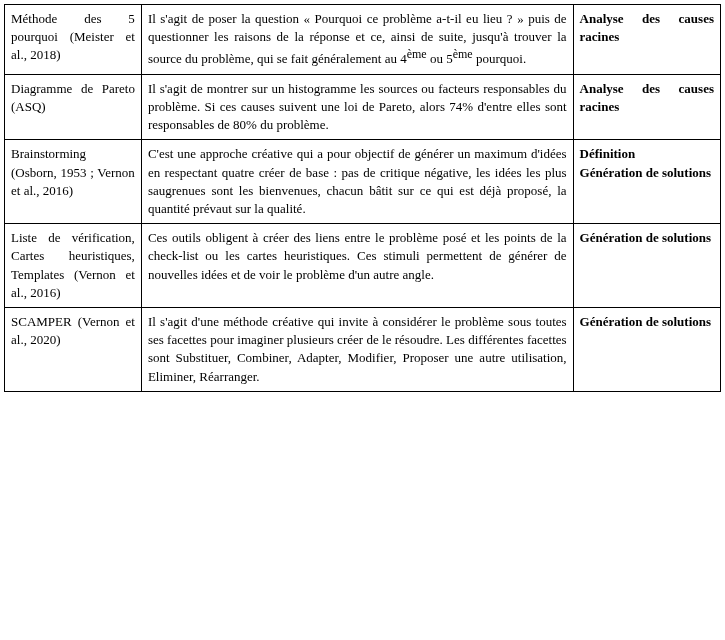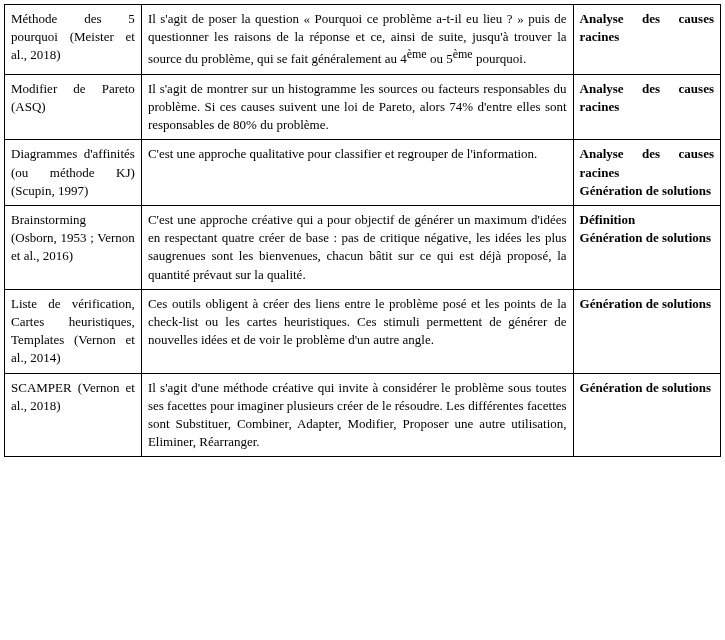--- a/index.html
+++ b/index.html
@@ -61,69 +61,58 @@
         <td class="col-desc">
           <p>Il s'agit de poser la question « Pourquoi ce problème a-t-il eu lieu ? » puis de questionner les raisons de la réponse et ce, ainsi de suite, jusqu'à trouver la source du problème, qui se fait généralement au 4<sup>ème</sup> ou 5<sup>ème</sup> pourquoi.</p>
         </td>
         <td class="col-phase">
           <p>Analyse des causes racines</p>
         </td>
       </tr>
 
       <tr>
         <td class="col-name">
-          <p>Modifier de Pareto (ASQ)</p>
+          <p>Diagramme de Pareto (ASQ)</p>
         </td>
         <td class="col-desc">
           <p>Il s'agit de montrer sur un histogramme les sources ou facteurs responsables du problème. Si ces causes suivent une loi de Pareto, alors 74% d'entre elles sont responsables de 80% du problème.</p>
         </td>
         <td class="col-phase">
           <p>Analyse des causes racines</p>
         </td>
       </tr>
 
-      <tr>
-        <td class="col-name">
-          <p>Diagrammes d'affinités (ou méthode KJ) (Scupin, 1997)</p>
-        </td>
-        <td class="col-desc">
-          <p>C'est une approche qualitative pour classifier et regrouper de l'information.</p>
-        </td>
-        <td class="col-phase">
-          <p>Analyse des causes racines<br>Génération de solutions</p>
-        </td>
-      </tr>
 
       <tr>
         <td class="col-name">
           <p>Brainstorming (Osborn, 1953 ; Vernon et al., 2016)</p>
         </td>
         <td class="col-desc">
           <p>C'est une approche créative qui a pour objectif de générer un maximum d'idées en respectant quatre créer de base : pas de critique négative, les idées les plus saugrenues sont les bienvenues, chacun bâtit sur ce qui est déjà proposé, la quantité prévaut sur la qualité.</p>
         </td>
         <td class="col-phase">
           <p>Définition<br>Génération de solutions</p>
         </td>
       </tr>
 
       <tr>
         <td class="col-name">
-          <p>Liste de vérification, Cartes heuristiques, Templates (Vernon et al., 2014)</p>
+          <p>Liste de vérification, Cartes heuristiques, Templates (Vernon et al., 2016)</p>
         </td>
         <td class="col-desc">
           <p>Ces outils obligent à créer des liens entre le problème posé et les points de la check-list ou les cartes heuristiques. Ces stimuli permettent de générer de nouvelles idées et de voir le problème d'un autre angle.</p>
         </td>
         <td class="col-phase">
           <p>Génération de solutions</p>
         </td>
       </tr>
 
       <tr>
         <td class="col-name">
-          <p>SCAMPER (Vernon et al., 2018)</p>
+          <p>SCAMPER (Vernon et al., 2020)</p>
         </td>
         <td class="col-desc">
           <p>Il s'agit d'une méthode créative qui invite à considérer le problème sous toutes ses facettes pour imaginer plusieurs créer de le résoudre. Les différentes facettes sont Substituer, Combiner, Adapter, Modifier, Proposer une autre utilisation, Eliminer, Réarranger.</p>
         </td>
         <td class="col-phase">
           <p>Génération de solutions</p>
         </td>
       </tr>
     </tbody>
   </table>

